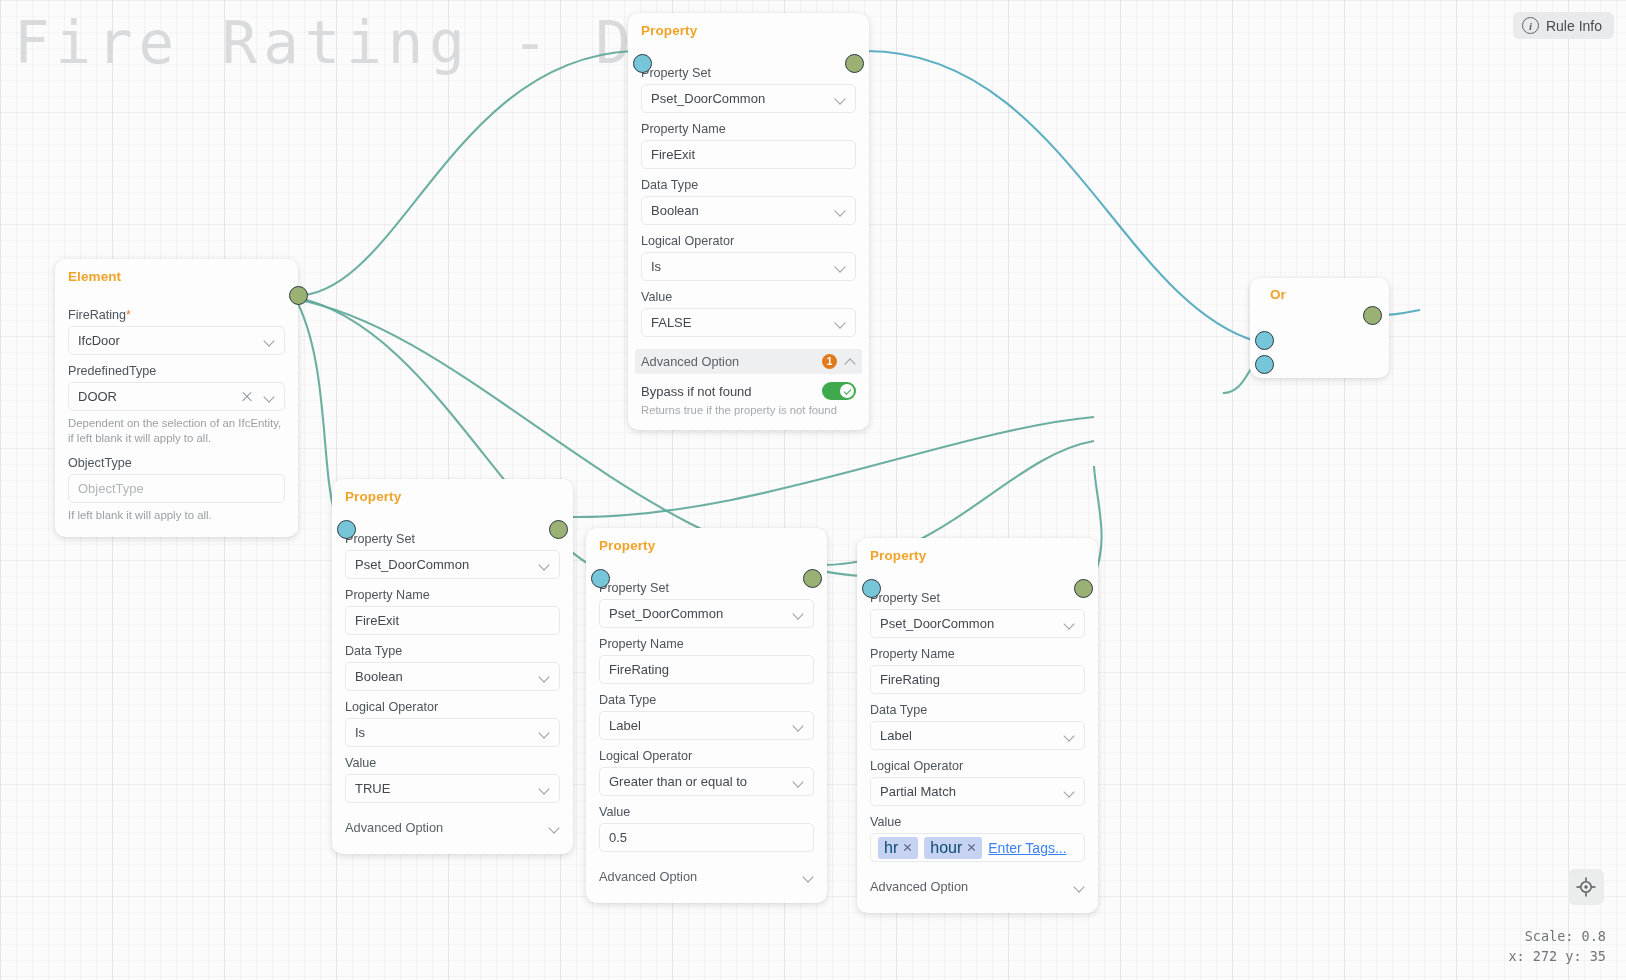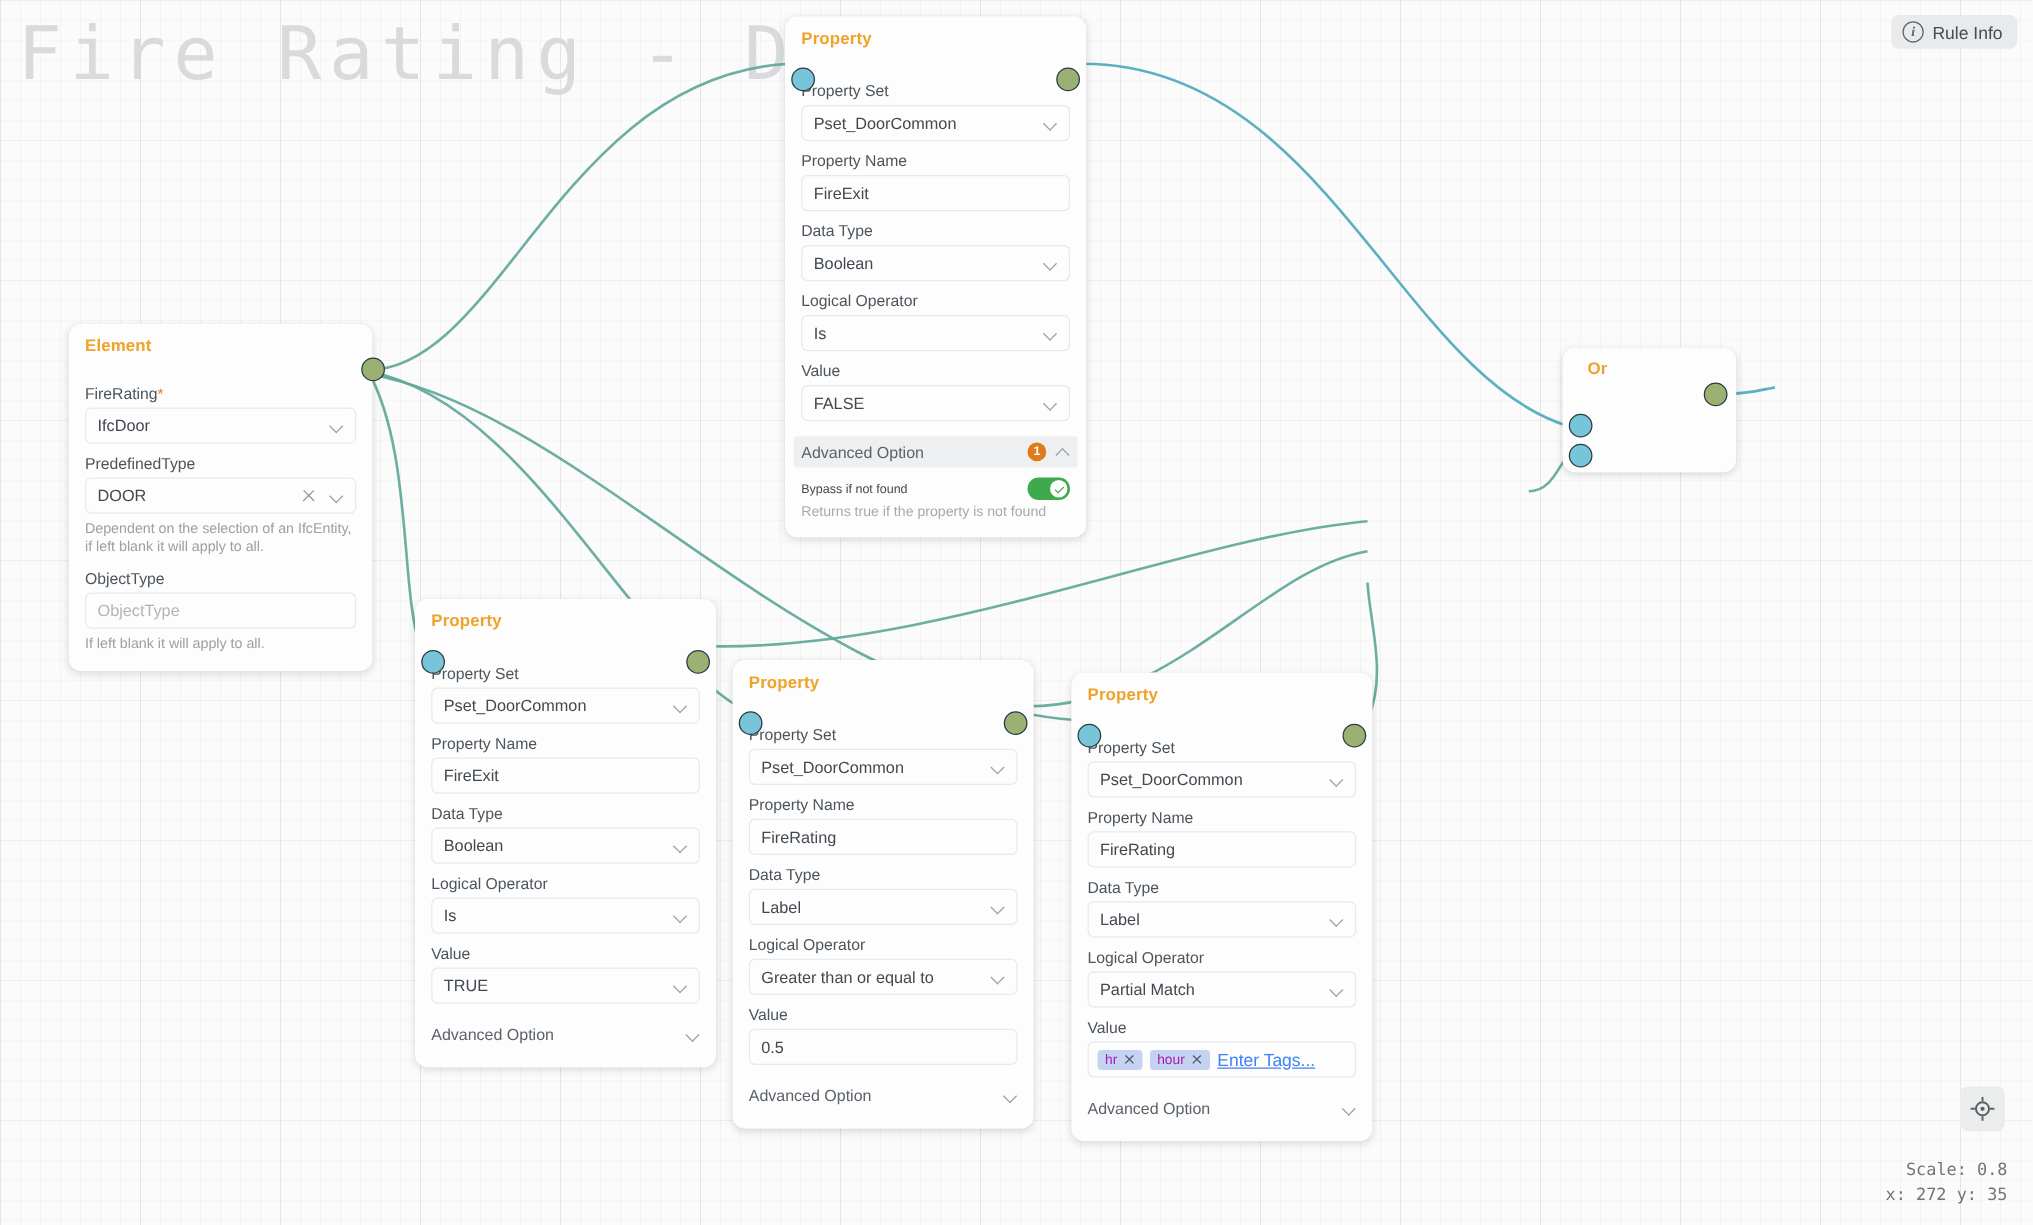--- a/index.html
+++ b/index.html
@@ -149,21 +149,21 @@
     color: #fff;
     font-size: 10px;
     font-weight: 700;
     margin-left: 6px;
   }
 
   .toggle-row {
     display: flex; align-items: center;
     margin-top: 8px;
   }
-  .toggle-row .tl { flex: 1; font-size: 10px; color: #41484f; }
+  .toggle-row .tl { flex: 1; font-size: 13px; color: #41484f; }
   .switch {
     width: 34px; height: 18px;
     border-radius: 10px;
     background: #3faa4d;
     position: relative;
     flex: 0 0 auto;
   }
   .switch .knob {
     position: absolute;
     right: 2px; top: 2px;
@@ -188,23 +188,23 @@
     border: 1px solid #e8e9ea;
     border-radius: 5px;
     background: #fdfdfd;
     display: flex; align-items: center;
     padding: 0 7px;
     gap: 6px;
   }
   .tag {
     display: inline-flex; align-items: center; gap: 5px;
     background: #c6d2f2;
-    color: #a21caf;
+    color: #0c4a6e;
     border-radius: 3px;
-    font-size: 11px;
+    font-size: 16px;
     padding: 2px 6px;
   }
   .tag .tx {
     position: relative; width: 9px; height: 9px; display: inline-block;
   }
   .tag .tx::before, .tag .tx::after {
     content: ""; position: absolute; left: 0; top: 4px;
     width: 9px; height: 1.3px; background: #4a5463;
   }
   .tag .tx::before { transform: rotate(45deg); }

